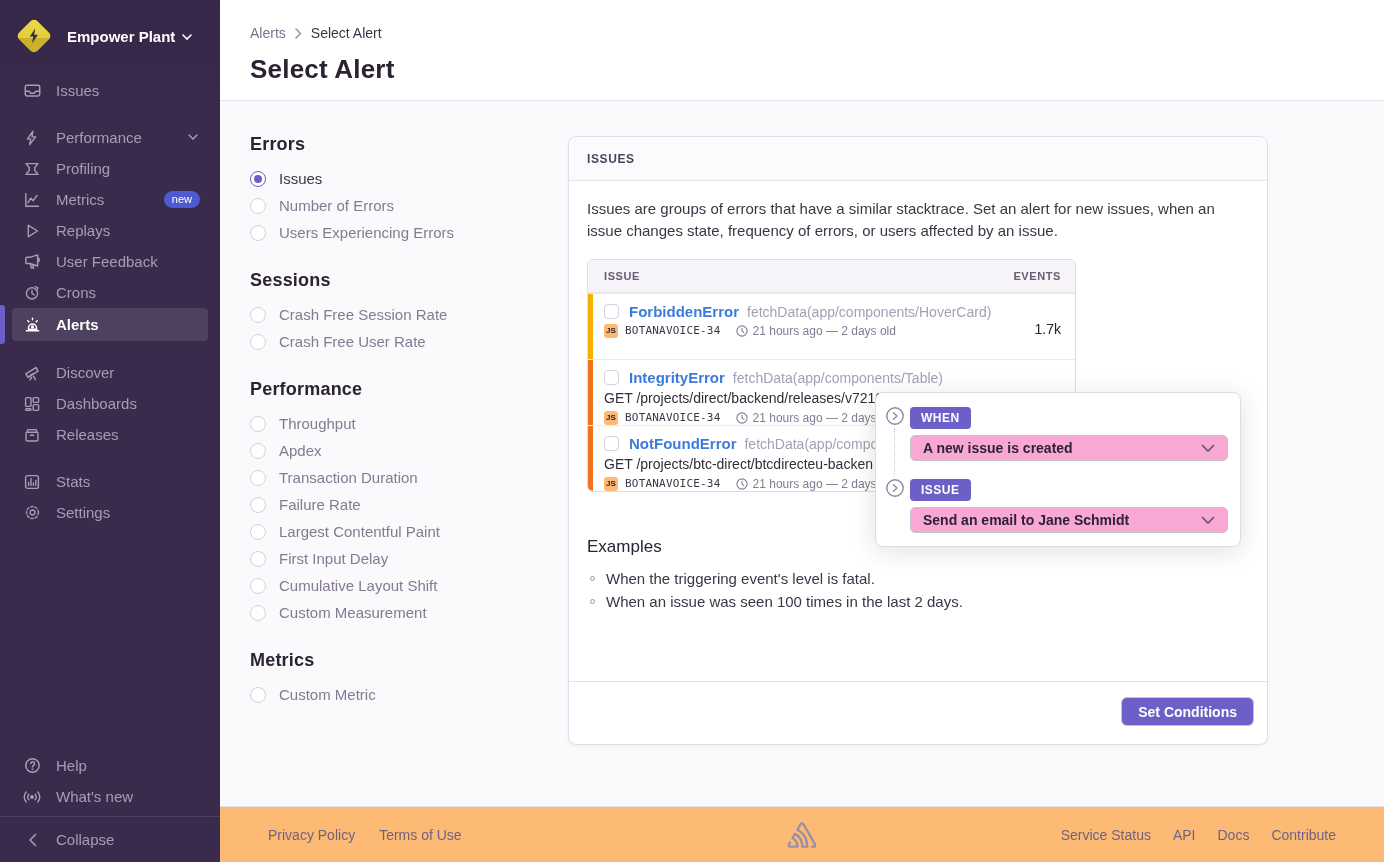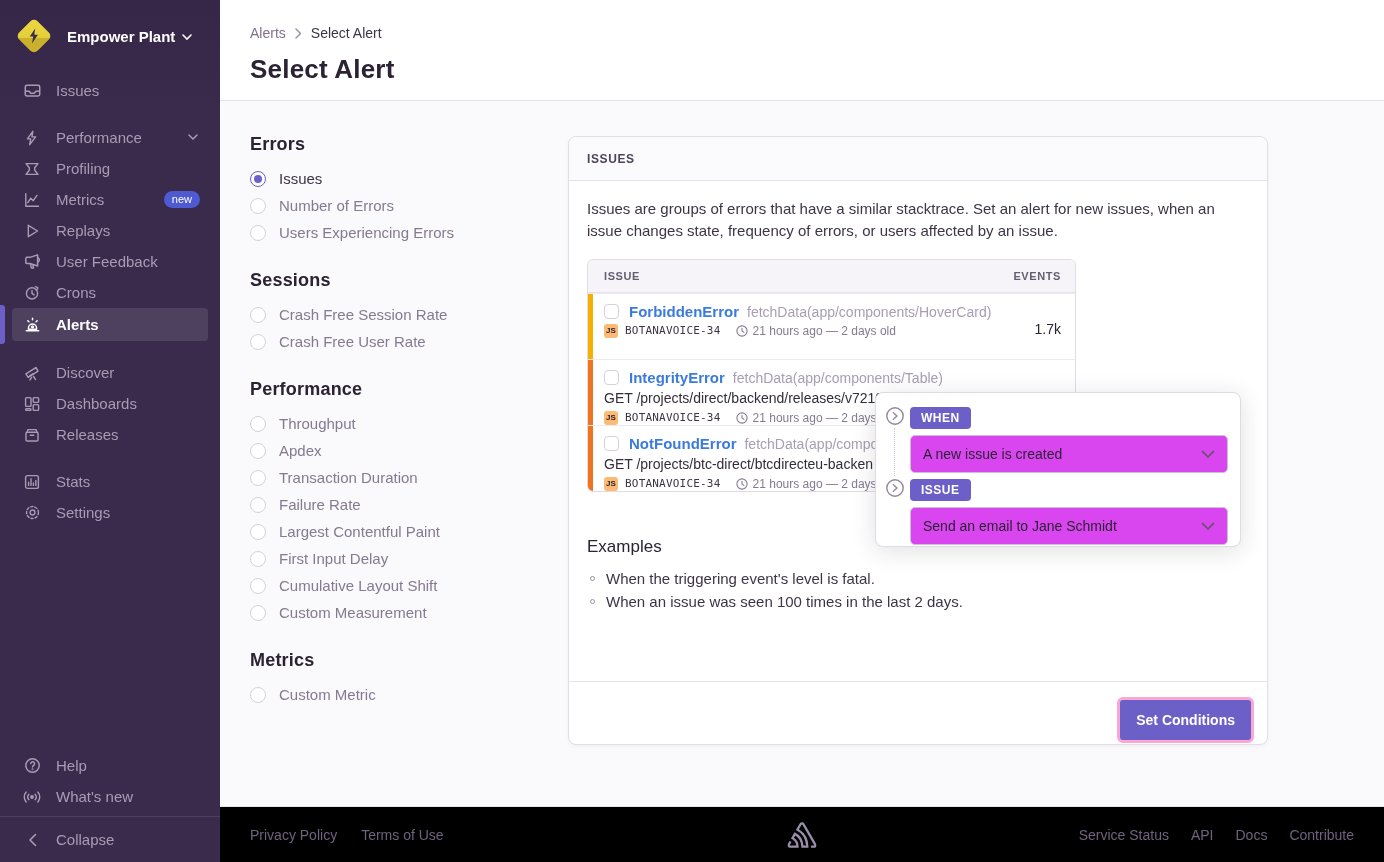--- a/index.html
+++ b/index.html
@@ -81,44 +81,44 @@
   .project-name { font-family:"DejaVu Sans Mono", monospace; font-size:11px; color:#3E3446; letter-spacing:0.2px; }
   .meta-time { font-size:12px; color:#857A92; display:flex; align-items:center; gap:5px; margin-left:8px; }
   .events-val { position:absolute; right:14px; top:27px; font-size:14px; color:#2B2233; }
 
   .examples { margin-top:45px; }
   .examples-title { font-size:17px; color:#2B2233; margin-bottom:10px; }
   .example-item { display:flex; align-items:center; gap:11px; font-size:15px; color:#3E3446; height:23px; }
   .bullet { width:5px; height:5px; border:1px solid #9C92A8; border-radius:50%; flex:0 0 5px; margin-left:3px; }
 
   .panel-footer { position:absolute; left:0; right:0; bottom:0; height:63px; border-top:1px solid #E6E2EC; }
-  .btn-primary { position:absolute; right:13px; top:15px; height:46px; padding:0 16px; background:#6C5FC7;
-    border:3px solid #f9a8d4; border-radius:6px; color:#fff; font-size:14px; font-weight:bold;
+  .btn-primary { position:absolute; right:13px; top:15px; height:29px; padding:0 16px; background:#6C5FC7;
+    border:1px solid #f9a8d4; border-radius:6px; color:#fff; font-size:14px; font-weight:bold;
     display:flex; align-items:center; cursor:pointer; font-family:inherit; }
 
   
   .popup { position:absolute; left:875px; top:392px; width:366px; height:155px; background:#fff;
     border:1px solid #DFDAE6; border-radius:8px; box-shadow:0 4px 24px rgba(43,34,51,0.14); z-index:20; }
   .popup-icon { position:absolute; left:9px; color:#9386A0; }
   .popup-icon.p1 { top:13px; }
   .popup-icon.p2 { top:85px; }
   .popup-dotline { position:absolute; left:18px; top:35px; height:48px; border-left:1px dotted #C9C2D3; }
   .cond-badge { position:absolute; left:34px; height:22px; padding:0 11px; background:#6C5FC7; border-radius:4px;
     color:#fff; font-size:12px; font-weight:bold; letter-spacing:0.5px; display:flex; align-items:center; }
   .cond-badge.b1 { top:14px; }
   .cond-badge.b2 { top:86px; }
-  .select-box { position:absolute; left:34px; right:12px; height:38px; border:1px solid #C9C2D3; border-radius:5px;
-    background:#d946ef; display:flex; align-items:center; padding:0 12px; font-size:14px; color:#2B2233; cursor:pointer; }
+  .select-box { position:absolute; left:34px; right:12px; height:26px; border:1px solid #C9C2D3; border-radius:5px;
+    background:#f9a8d4; display:flex; align-items:center; padding:0 12px; font-size:14px; color:#2B2233; cursor:pointer;font-weight:bold; }
   .select-box.s1 { top:42px; }
   .select-box.s2 { top:114px; }
   .select-box .sel-chev { margin-left:auto; color:#5F5468; }
 
   
-  .page-footer { position:absolute; left:220px; right:0; top:806px; height:56px; background:#000000;
-    border-top:1px solid #E6E2EC; display:flex; align-items:center; padding:0 30px; }
+  .page-footer { position:absolute; left:220px; right:0; top:806px; height:56px; background:#fdba74;
+    border-top:1px solid #E6E2EC; display:flex; align-items:center; padding:0 48px; }
   .footer-link { font-size:14px; color:#71627F; margin-right:24px; cursor:pointer; }
   .footer-right { margin-left:auto; display:flex; align-items:center; }
   .footer-right .footer-link { margin-right:0; margin-left:22px; }
   .sentry-glyph { position:absolute; left:50%; transform:translateX(-50%); color:#9A8FA8; }
 </style>
 </head>
 <body>
 
 <div class="sidebar">
   <div class="org-row">

